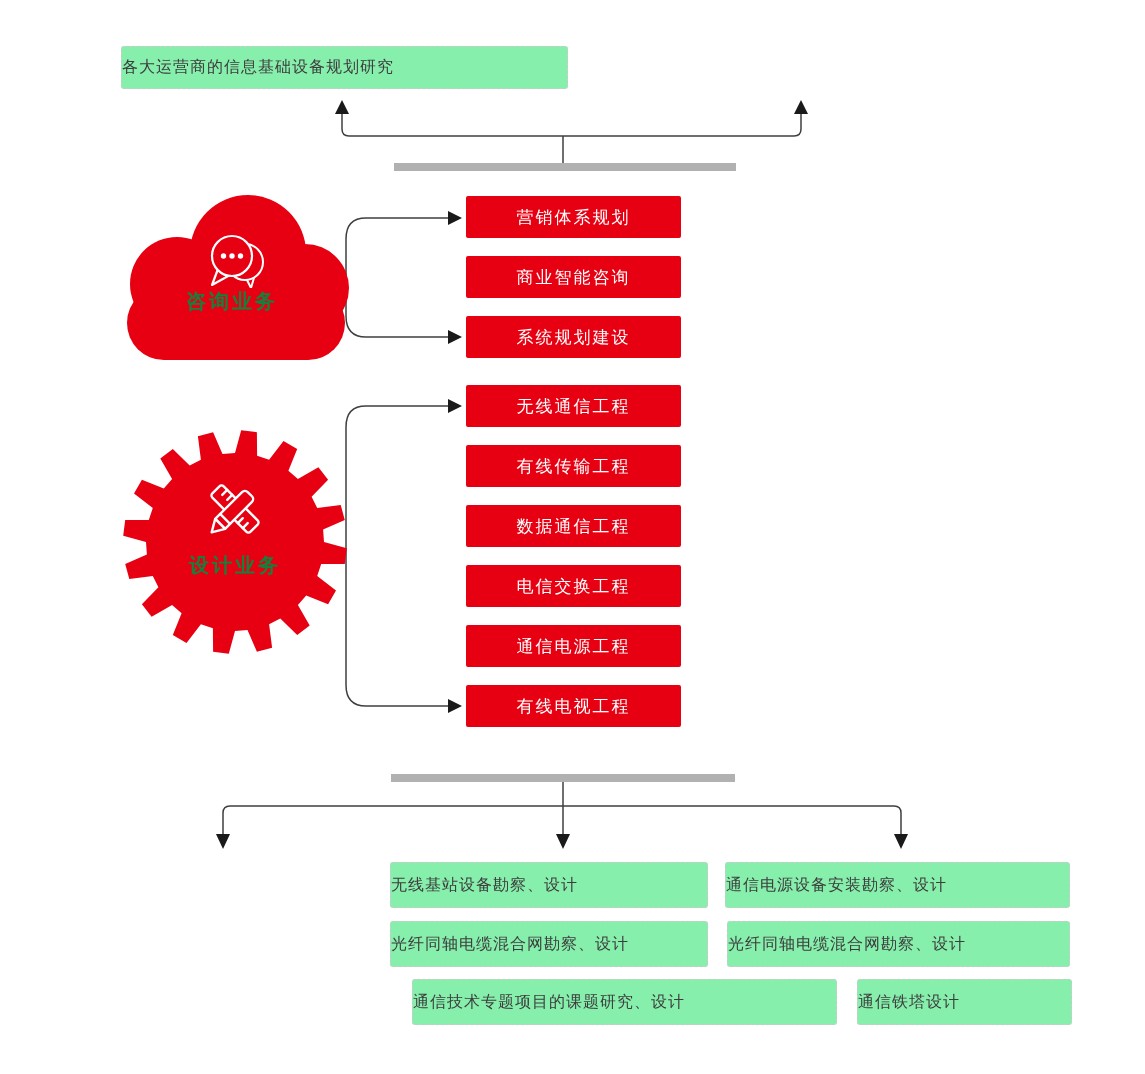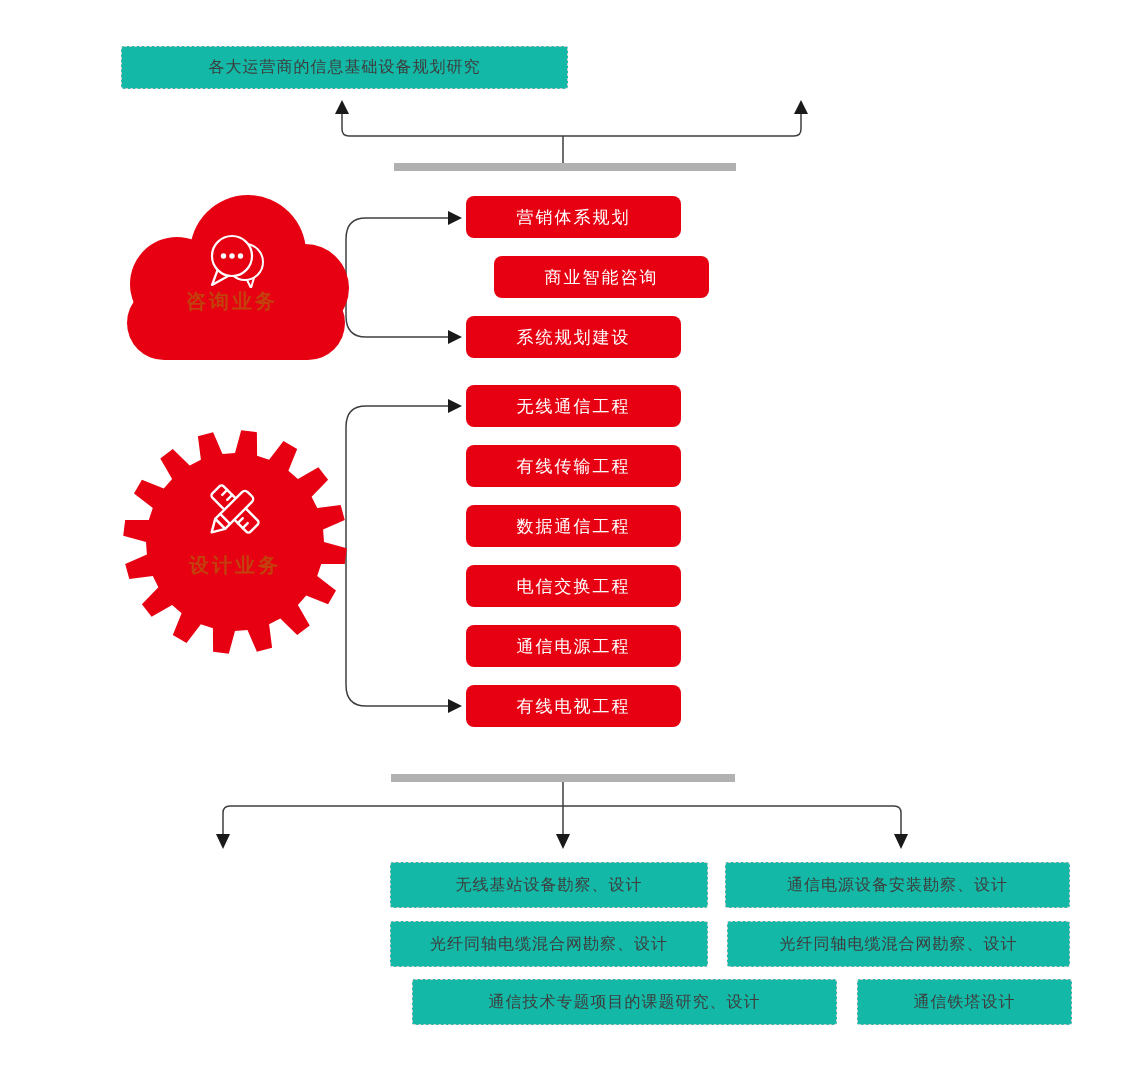--- a/index.html
+++ b/index.html
@@ -1,27 +1,27 @@
 <!DOCTYPE html>
 <html><head>
 <meta charset="utf-8">
 <style>
   html,body{margin:0;padding:0;background:#fff;}
   .canvas{position:relative;width:1145px;height:1074px;background:#ffffff;overflow:hidden;
           font-family:"Liberation Sans",sans-serif;}
-  .dash-box{position:absolute;border:1px dashed #cccccc;border-radius:3px;background:#14b8a6;
-            display:flex;align-items:center;justify-content:center;color:#3d3d3d;font-size:16px;
+  .dash-box{position:absolute;border:1px dashed #cccccc;border-radius:3px;background:#86efac;
+            display:flex;align-items:center;justify-content:flex-start;color:#3d3d3d;font-size:16px;
             letter-spacing:1px;box-sizing:border-box;z-index:2;}
   .red-btn{position:absolute;left:466px;width:215px;height:42px;background:#e60012;color:#ffffff;
            display:flex;align-items:center;justify-content:center;font-size:17px;letter-spacing:2px;
-           border-radius:8px;z-index:2;}
+           border-radius:2px;z-index:2;}
   .bar{position:absolute;background:#b1b1b1;height:8px;z-index:1;}
   .connectors{position:absolute;left:0;top:0;z-index:0;}
   .shape-wrap{position:absolute;z-index:1;}
-  .shape-label{position:absolute;left:0;width:100%;text-align:center;color:#c2410c;
+  .shape-label{position:absolute;left:0;width:100%;text-align:center;color:#15803d;
                font-size:20px;font-weight:bold;letter-spacing:3px;}
   .icon-svg{position:absolute;}
 </style>
 </head>
 <body>
 
 <div class="canvas">
 
   <svg class="connectors" width="1145" height="1074" viewBox="0 0 1145 1074">
     <g stroke="#3f3f3f" stroke-width="1.5" fill="none">
@@ -84,21 +84,21 @@
           <circle cx="6.5" cy="-1" r="2.7"></circle>
         </g>
       </g>
     </svg>
     <div class="shape-label" style="top:98px;">咨询业务</div>
   </div>
 
   <div class="red-btn" style="top:196px;">
     <span>营销体系规划</span>
   </div>
-  <div class="red-btn" style="top:256px;margin-left:28px;">
+  <div class="red-btn" style="top:256px;">
     <span>商业智能咨询</span>
   </div>
   <div class="red-btn" style="top:316px;">
     <span>系统规划建设</span>
   </div>
 
   <div class="shape-wrap" style="left:121px;top:428px;width:228px;height:228px;">
     <svg width="228" height="228" viewBox="0 0 228 228">
       <path id="gearPath" fill="#e60012" d="M114.0 25.0 L120.2 2.2 L135.9 4.2 L136.1 27.8 L148.1 31.8 L162.5 13.0 L176.2 20.9 L167.4 42.8 L176.9 51.1 L197.4 39.3 L207.1 51.8 L190.6 68.7 L196.2 79.9 L219.7 76.9 L223.8 92.1 L202.1 101.5 L203.0 114.0 L225.8 120.2 L223.8 135.9 L200.2 136.1 L196.2 148.1 L215.0 162.5 L207.1 176.2 L185.2 167.4 L176.9 176.9 L188.7 197.4 L176.2 207.1 L159.3 190.6 L148.1 196.2 L151.1 219.7 L135.9 223.8 L126.5 202.1 L114.0 203.0 L107.8 225.8 L92.1 223.8 L91.9 200.2 L79.9 196.2 L65.5 215.0 L51.8 207.1 L60.6 185.2 L51.1 176.9 L30.6 188.7 L20.9 176.2 L37.4 159.3 L31.8 148.1 L8.3 151.1 L4.2 135.9 L25.9 126.5 L25.0 114.0 L2.2 107.8 L4.2 92.1 L27.8 91.9 L31.8 79.9 L13.0 65.5 L20.9 51.8 L42.8 60.6 L51.1 51.1 L39.3 30.6 L51.8 20.9 L68.7 37.4 L79.9 31.8 L76.9 8.3 L92.1 4.2 L101.5 25.9 Z"></path>
     </svg>

